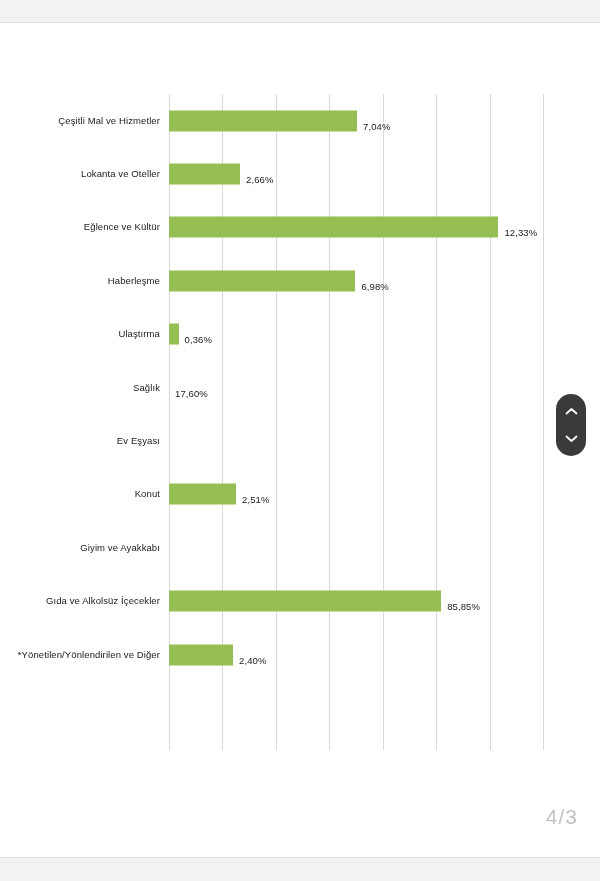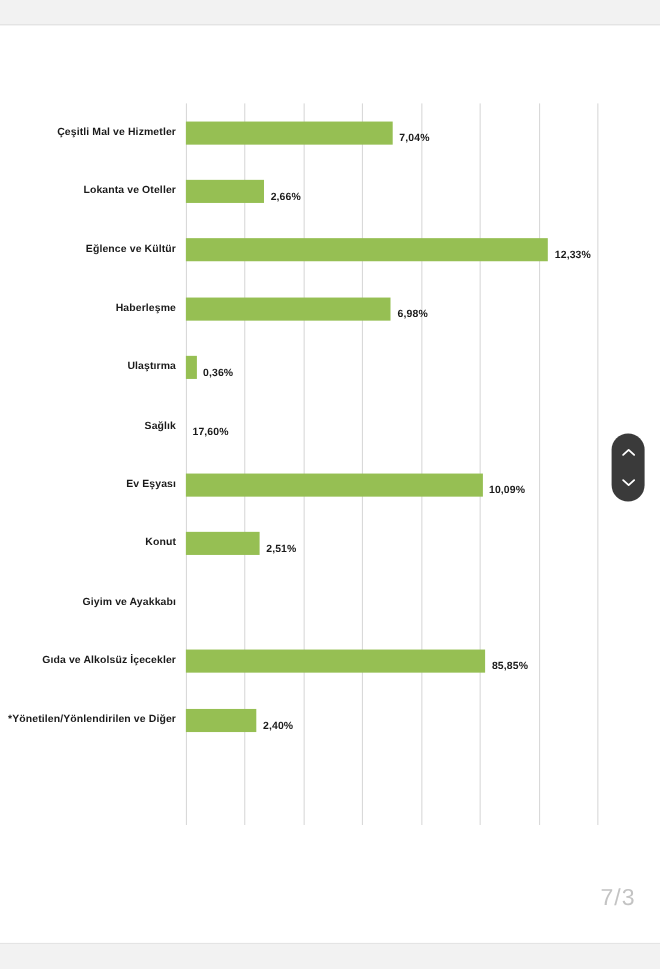--- a/index.html
+++ b/index.html
@@ -45,21 +45,20 @@
     background: #ffffff;
   }
 
   
   .chart {
     position: absolute;
     left: 0;
     top: 0;
     width: 600px;
     height: 790px;
-    font-weight: bold;
   }
 
   .plot {
     position: absolute;
     left: 169px;
     top: 70px;
     width: 374px;
     height: 656px;
   }
 
@@ -214,24 +213,20 @@
         </div>
         <div class="row">
           <div class="cat-label">Sağlık</div>
           <div class="bar-wrap">
             <div class="bar" style="width: 0px; background: rgb(150, 191, 83);"></div>
             <div class="val-label">17,60%</div>
           </div>
         </div>
         <div class="row">
           <div class="cat-label">Ev Eşyası</div>
-          <div class="bar-wrap">
-            <div class="bar" style="width: 269.547px; background: rgb(150, 191, 83);"></div>
-            <div class="val-label">10,09%</div>
-          </div>
         </div>
         <div class="row">
           <div class="cat-label">Konut</div>
           <div class="bar-wrap">
             <div class="bar" style="width: 67.0529px; background: rgb(150, 191, 83);"></div>
             <div class="val-label">2,51%</div>
           </div>
         </div>
         <div class="row">
           <div class="cat-label">Giyim ve Ayakkabı</div>
@@ -246,21 +241,21 @@
         <div class="row">
           <div class="cat-label">*Yönetilen/Yönlendirilen ve Diğer</div>
           <div class="bar-wrap">
             <div class="bar" style="width: 64.1143px; background: rgb(150, 191, 83);"></div>
             <div class="val-label">2,40%</div>
           </div>
         </div>
       </div>
   </div>
 
-  <div class="page-indicator">7/3</div>
+  <div class="page-indicator">4/3</div>
 </div>
 
 <div class="nav-pill">
   <div class="nav-btn">
     <svg width="13" height="9" viewBox="0 0 13 9" aria-hidden="true">
       <polyline points="1.5,6.5 6.5,2 11.5,6.5" fill="none" stroke="#ffffff" stroke-width="1.7" stroke-linecap="round" stroke-linejoin="round"></polyline>
     </svg>
   </div>
   <div class="nav-btn">
     <svg width="13" height="9" viewBox="0 0 13 9" aria-hidden="true">

